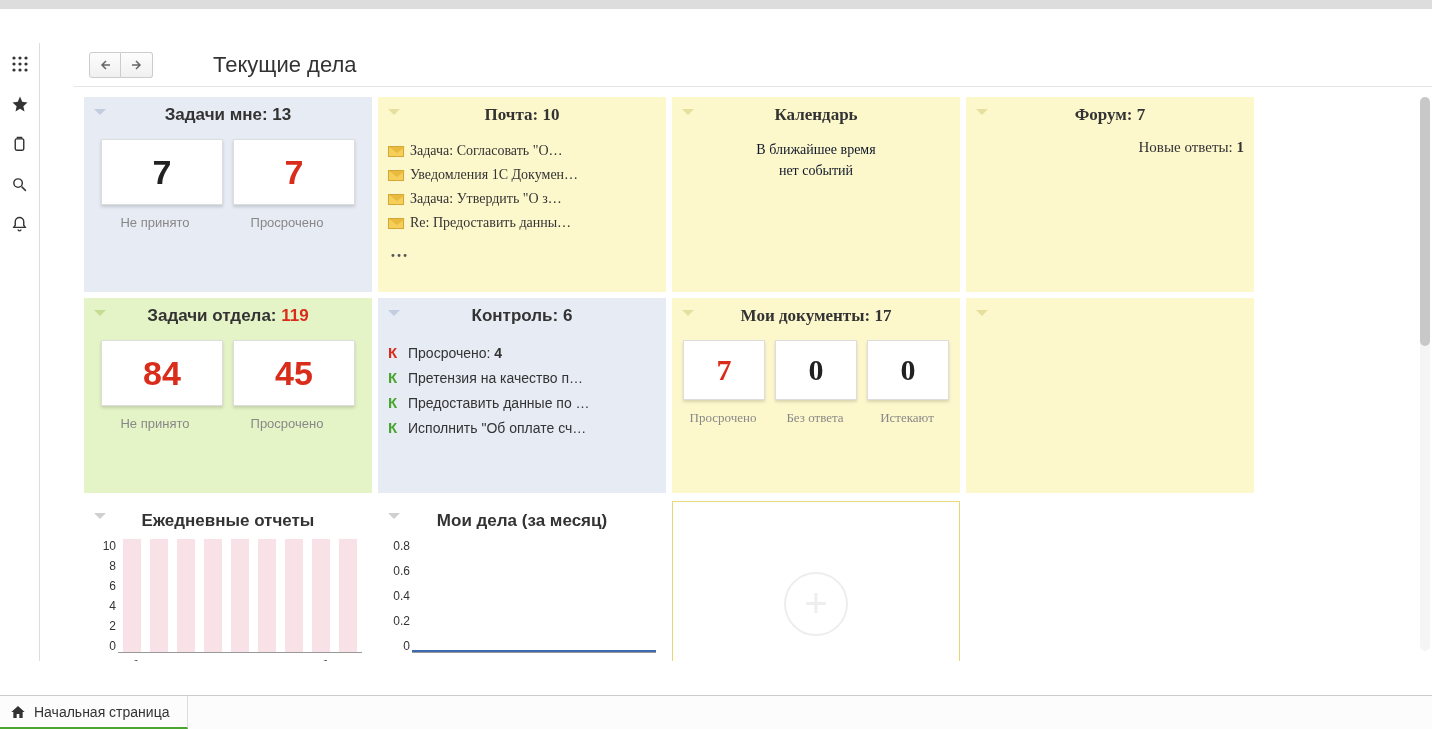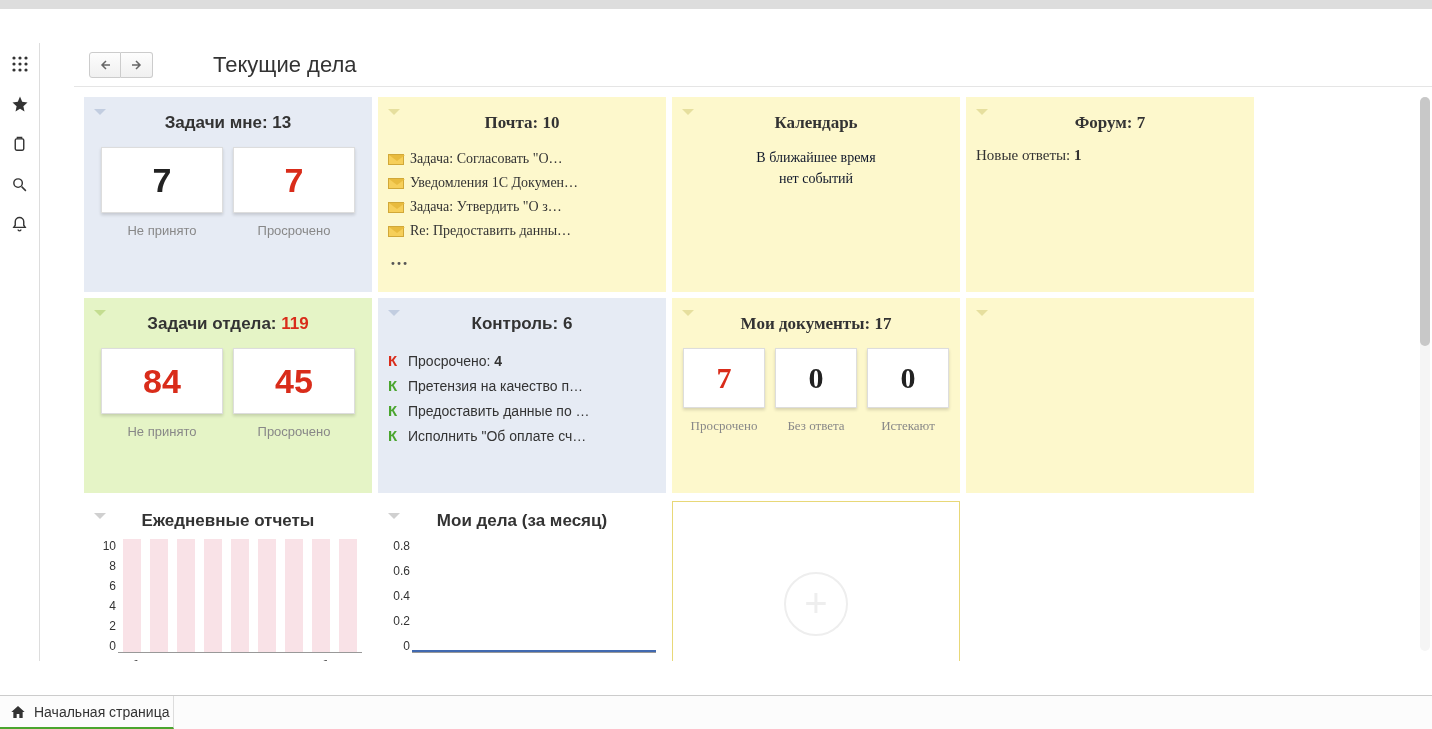--- a/index.html
+++ b/index.html
@@ -69,21 +69,21 @@
       padding: 10px 20px 10px 10px;
       position: relative;
     }
     .widgets-grid {
       display: grid;
       grid-template-columns: repeat(4, 288px);
       gap: 6px;
     }
     .widget {
       min-height: 195px;
-      padding: 16px 10px 10px;
+      padding: 8px 10px 10px;
       position: relative;
     }
     .chev {
       position: absolute;
       top: 12px; left: 10px;
       width: 0; height: 0;
       border-left: 6px solid transparent;
       border-right: 6px solid transparent;
       cursor: pointer;
     }
@@ -110,21 +110,21 @@
       width: 122px;
       height: 66px;
       display: flex; align-items: center; justify-content: center;
       font-size: 34px;
       font-weight: bold;
       cursor: pointer;
     }
     .tiles.small .tile { width: 82px; height: 60px; font-size: 30px; }
     .tile.red { color: #d92c1a; }
     .tile.black { color: #222; }
-    .tile-labels { display: flex; gap: 10px; justify-content: center; margin-top: 10px; }
+    .tile-labels { display: flex; gap: 10px; justify-content: flex-start; margin-top: 10px; }
     .tile-labels span { color: #888; font-size: 13px; text-align: center; }
     .tile-labels.two span { width: 122px; }
     .tile-labels.three span { width: 82px; }
     .mail-list, .ctrl-list { margin-top: 4px; }
     .mail-item, .ctrl-item {
       display: flex; align-items: center; gap: 6px;
       padding: 4px 0;
       font-size: 14px;
       color: #333;
       cursor: pointer;
@@ -144,21 +144,21 @@
       border-top: 6px solid #e8bb3e;
     }
     .k-icon {
       font-weight: bold; font-size: 15px; width: 14px;
       flex-shrink: 0;
     }
     .k-red { color: #d92c1a; }
     .k-green { color: #4aa52e; }
     .more-dots { font-weight: bold; font-size: 18px; color: #555; padding: 6px 0 0 2px; cursor: pointer; letter-spacing: 1px; }
     .empty-text { text-align: center; color: #0f172a; font-size: 14px; margin-top: 6px; line-height: 1.5; }
-    .forum-line { text-align: left; font-size: 15px; color: #333; margin-top: 8px; }
+    .forum-line { text-align: right; font-size: 15px; color: #333; margin-top: 8px; }
     .forum-line b { font-weight: bold; }
 
     .charts-row {
       display: grid;
       grid-template-columns: repeat(4, 288px);
       gap: 6px;
       margin-top: 8px;
     }
     .chart-widget {
       position: relative;
@@ -193,21 +193,21 @@
     .bottom-bar {
       grid-column: 1 / 3;
       border-top: 1px solid #ccc;
       display: flex;
       align-items: stretch;
       background: #fcfcfc;
       height: 34px;
     }
     .tab {
       display: flex; align-items: center; gap: 8px;
-      padding: 0 4px 0 10px;
+      padding: 0 18px 0 10px;
       border-right: 1px solid #ddd;
       font-size: 14px;
       color: #333;
       cursor: pointer;
       border-bottom: 2px solid #4aa52e;
     }
     .scroll-indicator {
       position: absolute;
       right: 2px;
       top: 10px;

